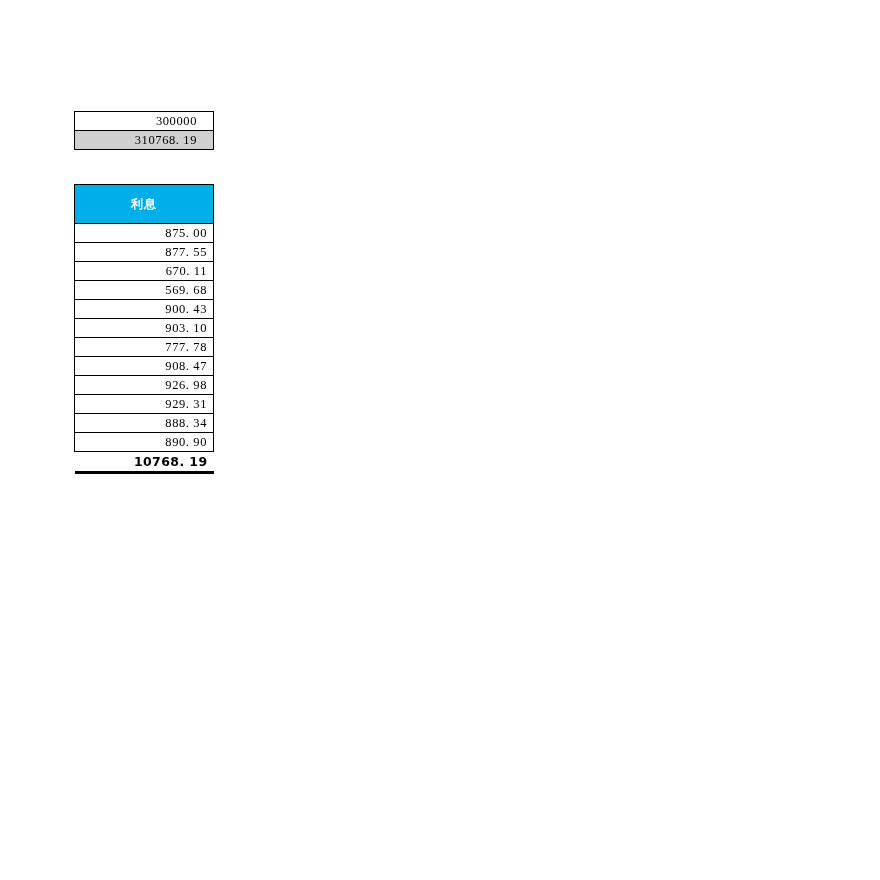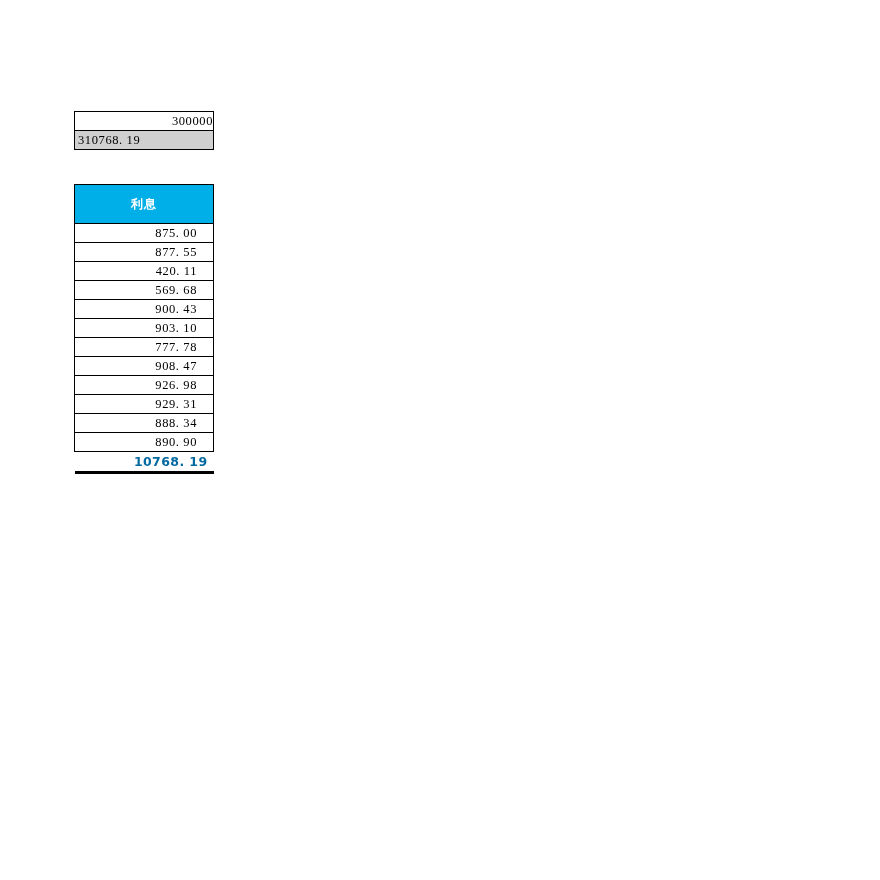--- a/index.html
+++ b/index.html
@@ -19,36 +19,36 @@
   #summary-table {
     position: absolute;
     left: 74px;
     top: 111px;
     width: 140px;
     border-collapse: collapse;
     table-layout: fixed;
   }
   #summary-table td {
     height: 18px;
-    padding: 0 0 0 3px;
+    padding: 0 16px 0 3px;
     font-size: 12.5px;
     line-height: 18px;
     letter-spacing: 0.6px;
     color: #000000;
     border: 1px solid #000000;
     white-space: nowrap;
     overflow: hidden;
     margin-left: 27px;
   }
   .cell-principal {
     text-align: right;
     background: #ffffff;
   }
   .cell-total-repay {
-    text-align: left;
+    text-align: right;
     background: #d0d0d0;
   }
 
   
   #interest-table {
     position: absolute;
     left: 74px;
     top: 184px;
     width: 140px;
     border-collapse: collapse;
@@ -63,40 +63,40 @@
     font-weight: bold;
     letter-spacing: 1px;
     text-align: center;
     color: #ffffff;
     background: #00aee8;
     border: 1px solid #000000;
   }
   #interest-table td.interest-cell {
     height: 18px;
     line-height: 18px;
-    padding: 0 16px 0 3px;
+    padding: 0 6px 0 3px;
     font-size: 12.5px;
     letter-spacing: 0.6px;
     text-align: right;
     color: #000000;
     background: #ffffff;
     border: 1px solid #000000;
     white-space: nowrap;
     overflow: hidden;
   }
   #interest-table td.interest-total {
     height: 19px;
     line-height: 19px;
     padding: 0 6px 0 3px;
     font-family: "DejaVu Sans", "Liberation Sans", sans-serif;
     font-size: 12.5px;
     font-weight: bold;
     letter-spacing: 0.4px;
     text-align: right;
-    color: #0369a1;
+    color: #000000;
     background: #ffffff;
     border: none;
     border-bottom: 3px solid #000000;
     white-space: nowrap;
     margin-top: 13px;
   }
 </style>
 </head>
 <body>
 
@@ -118,21 +118,21 @@
     </tr>
   </thead>
   <tbody>
     <tr>
       <td class="interest-cell">875. 00</td>
     </tr>
     <tr>
       <td class="interest-cell">877. 55</td>
     </tr>
     <tr>
-      <td class="interest-cell">420. 11</td>
+      <td class="interest-cell">670. 11</td>
     </tr>
     <tr>
       <td class="interest-cell">569. 68</td>
     </tr>
     <tr>
       <td class="interest-cell">900. 43</td>
     </tr>
     <tr>
       <td class="interest-cell">903. 10</td>
     </tr>

